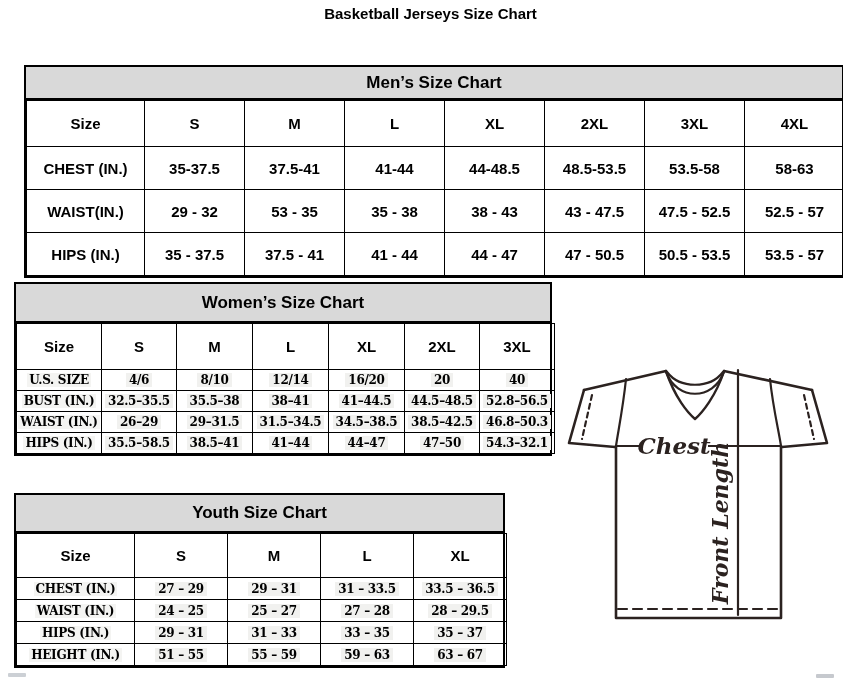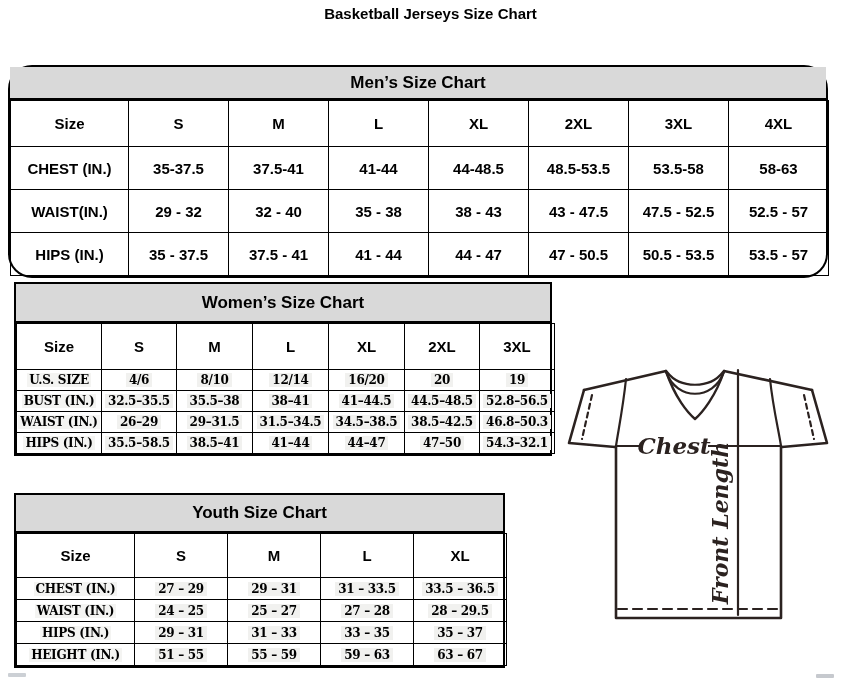--- a/index.html
+++ b/index.html
@@ -59,21 +59,21 @@
   .scroll-frag.left{left:8px;top:673px;width:18px;background:#ccd0d5;}
   .scroll-frag.right{left:816px;top:674px;width:18px;background:#c6c9ce;}
 </style>
 </head>
 <body>
 
 <div class="canvas">
 
   <h1 class="page-title">Basketball Jerseys Size Chart</h1>
 
-  <section class="tblwrap men" style="left:8px;top:65px;width:820px;border-radius:24px;">
+  <section class="tblwrap men" style="left:24px;top:65px;width:820px;">
     <div class="band">Men’s Size Chart</div>
     <table>
         <colgroup>
           <col style="width: 118px;">
           <col style="width: 100px;">
           <col style="width: 100px;">
           <col style="width: 100px;">
           <col style="width: 100px;">
           <col style="width: 100px;">
           <col style="width: 100px;">
@@ -98,21 +98,21 @@
             <td>37.5-41</td>
             <td>41-44</td>
             <td>44-48.5</td>
             <td>48.5-53.5</td>
             <td>53.5-58</td>
             <td>58-63</td>
           </tr>
           <tr>
             <td class="rowlabel">WAIST(IN.)</td>
             <td>29 - 32</td>
-            <td>32 - 40</td>
+            <td>53 - 35</td>
             <td>35 - 38</td>
             <td>38 - 43</td>
             <td>43 - 47.5</td>
             <td>47.5 - 52.5</td>
             <td>52.5 - 57</td>
           </tr>
           <tr>
             <td class="rowlabel">HIPS (IN.)</td>
             <td>35 - 37.5</td>
             <td>37.5 - 41</td>
@@ -150,21 +150,21 @@
           </tr>
         </thead>
         <tbody>
           <tr>
             <td class="rowlabel"><span class="hl">U.S. SIZE</span></td>
             <td><span class="hl">4/6</span></td>
             <td><span class="hl">8/10</span></td>
             <td><span class="hl">12/14</span></td>
             <td><span class="hl">16/20</span></td>
             <td><span class="hl">20</span></td>
-            <td><span class="hl">19</span></td>
+            <td><span class="hl">40</span></td>
           </tr>
           <tr>
             <td class="rowlabel"><span class="hl">BUST (IN.)</span></td>
             <td><span class="hl">32.5–35.5</span></td>
             <td><span class="hl">35.5–38</span></td>
             <td><span class="hl">38–41</span></td>
             <td><span class="hl">41–44.5</span></td>
             <td><span class="hl">44.5–48.5</span></td>
             <td><span class="hl">52.8–56.5</span></td>
           </tr>

